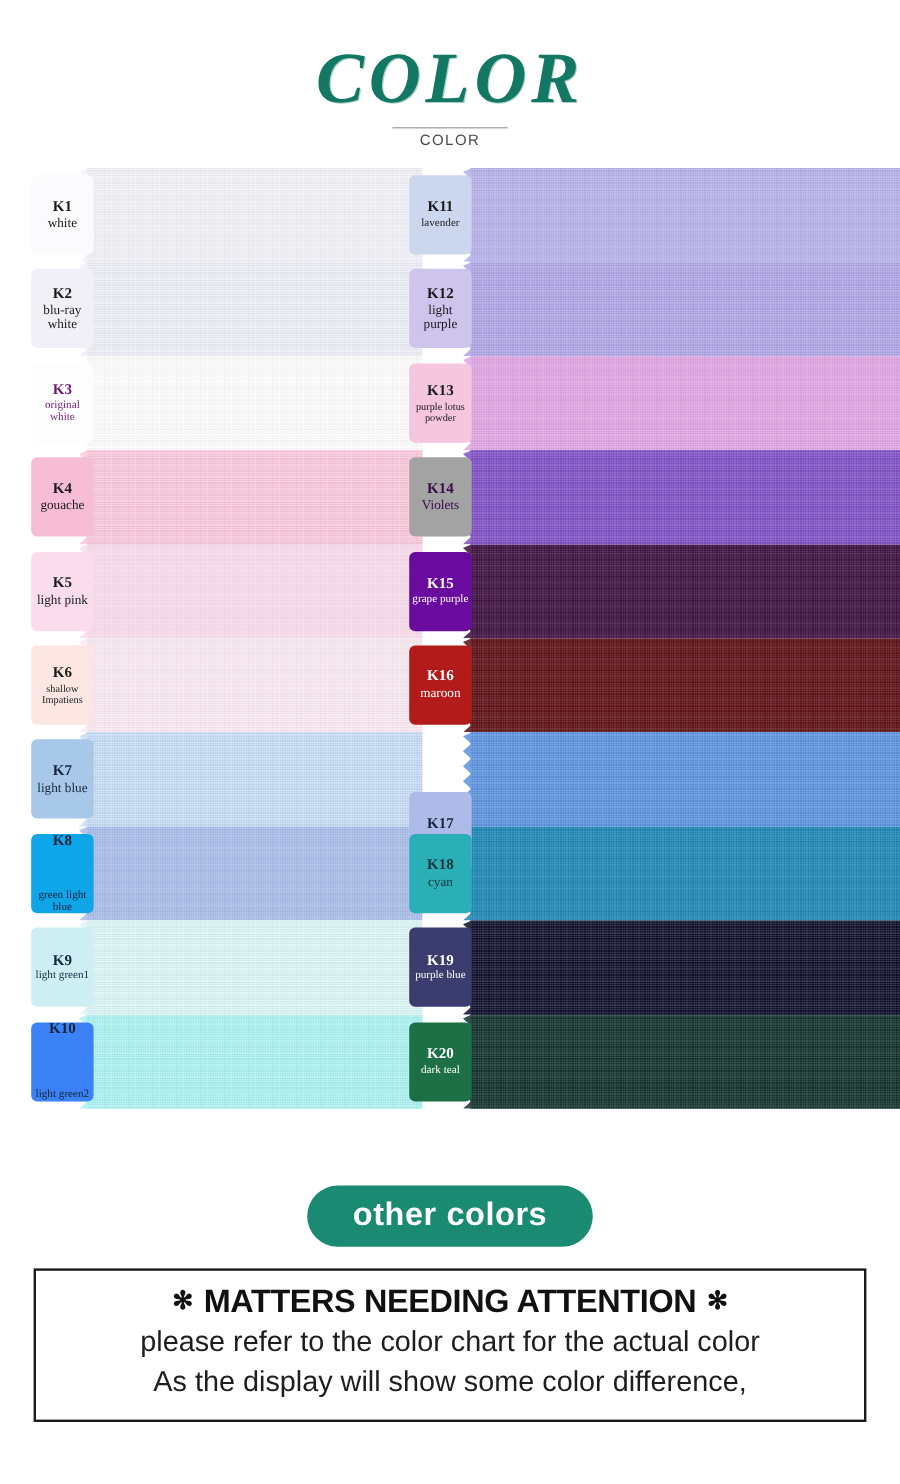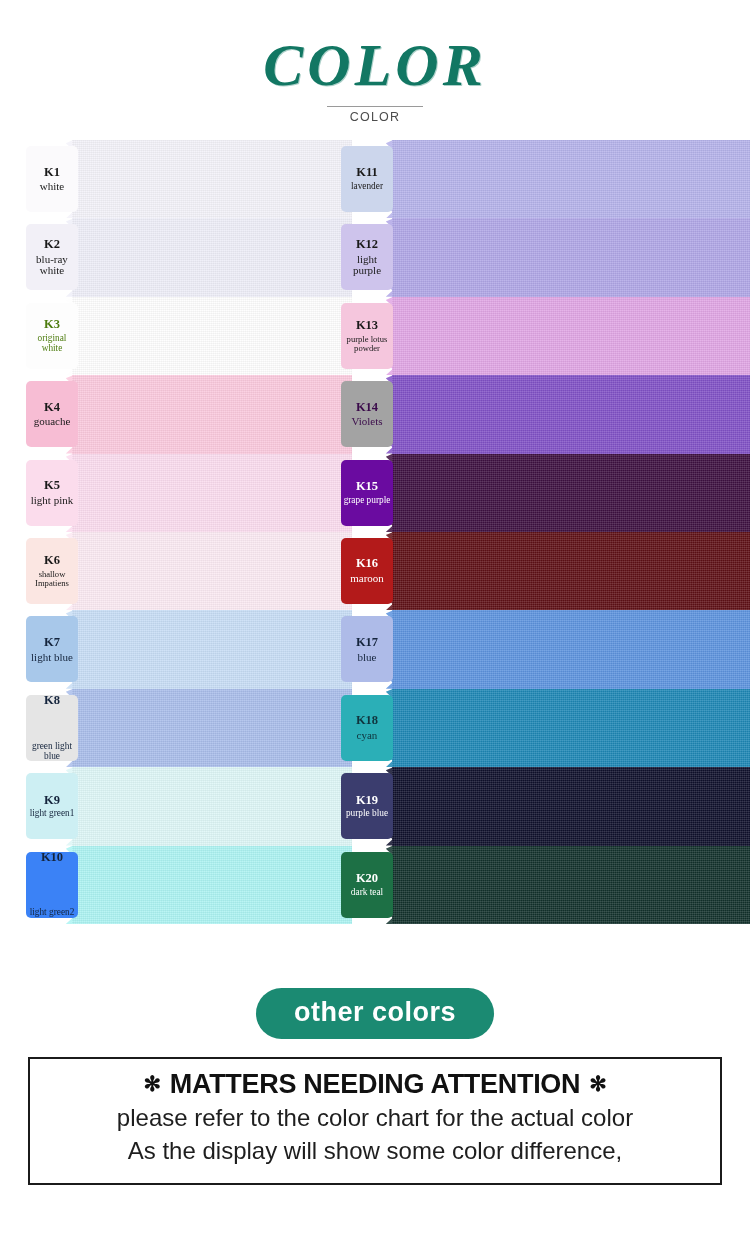--- a/index.html
+++ b/index.html
@@ -213,21 +213,21 @@
         </div>
         <div class="label-tile" style="background: rgb(242, 240, 247); color: rgb(26, 26, 26);">
           <div class="code">K2</div>
           <div class="nm">blu-ray white</div>
         </div>
       </div>
       <div class="row">
         <div class="swatch" style="background: rgb(254, 254, 254);">
           <div class="weave"></div>
         </div>
-        <div class="label-tile small" style="background: rgb(253, 253, 253); color: #4d7c0f; text-align: center;">
+        <div class="label-tile small" style="background: rgb(253, 253, 253); color: #701a75; text-align: center;">
           <div class="code">K3</div>
           <div class="nm">original white</div>
         </div>
       </div>
       <div class="row">
         <div class="swatch" style="background: rgb(251, 201, 221);">
           <div class="weave"></div>
         </div>
         <div class="label-tile" style="background: rgb(247, 189, 212); color: rgb(26, 26, 26);">
           <div class="code">K4</div>
@@ -258,21 +258,21 @@
         </div>
         <div class="label-tile" style="background: rgb(168, 200, 234); color: rgb(21, 37, 61);">
           <div class="code">K7</div>
           <div class="nm">light blue</div>
         </div>
       </div>
       <div class="row">
         <div class="swatch" style="background: rgb(169, 189, 234);">
           <div class="weave"></div>
         </div>
-        <div class="label-tile small" style="background: #e5e5e5; color: rgb(21, 37, 61); gap: 32px;">
+        <div class="label-tile small" style="background: #0ea5e9; color: rgb(21, 37, 61); gap: 32px;">
           <div class="code">K8</div>
           <div class="nm">green light blue</div>
         </div>
       </div>
       <div class="row">
         <div class="swatch" style="background: rgb(221, 246, 246);">
           <div class="weave"></div>
         </div>
         <div class="label-tile small" style="background: rgb(205, 239, 243); color: rgb(21, 37, 61);">
           <div class="code">K9</div>
@@ -341,21 +341,21 @@
         </div>
         <div class="label-tile" style="background: rgb(179, 26, 26); color: rgb(255, 255, 255);">
           <div class="code">K16</div>
           <div class="nm">maroon</div>
         </div>
       </div>
       <div class="row">
         <div class="swatch" style="background: rgb(92, 147, 222);">
           <div class="weave"></div>
         </div>
-        <div class="label-tile" style="background: rgb(174, 187, 232); color: rgb(21, 37, 61);">
+        <div class="label-tile" style="background: rgb(174, 187, 232); color: rgb(21, 37, 61); margin-top: 44px;">
           <div class="code">K17</div>
           <div class="nm">blue</div>
         </div>
       </div>
       <div class="row">
         <div class="swatch" style="background: rgb(29, 135, 181);">
           <div class="weave"></div>
         </div>
         <div class="label-tile" style="background: rgb(43, 175, 183); color: rgb(16, 52, 61);">
           <div class="code">K18</div>

